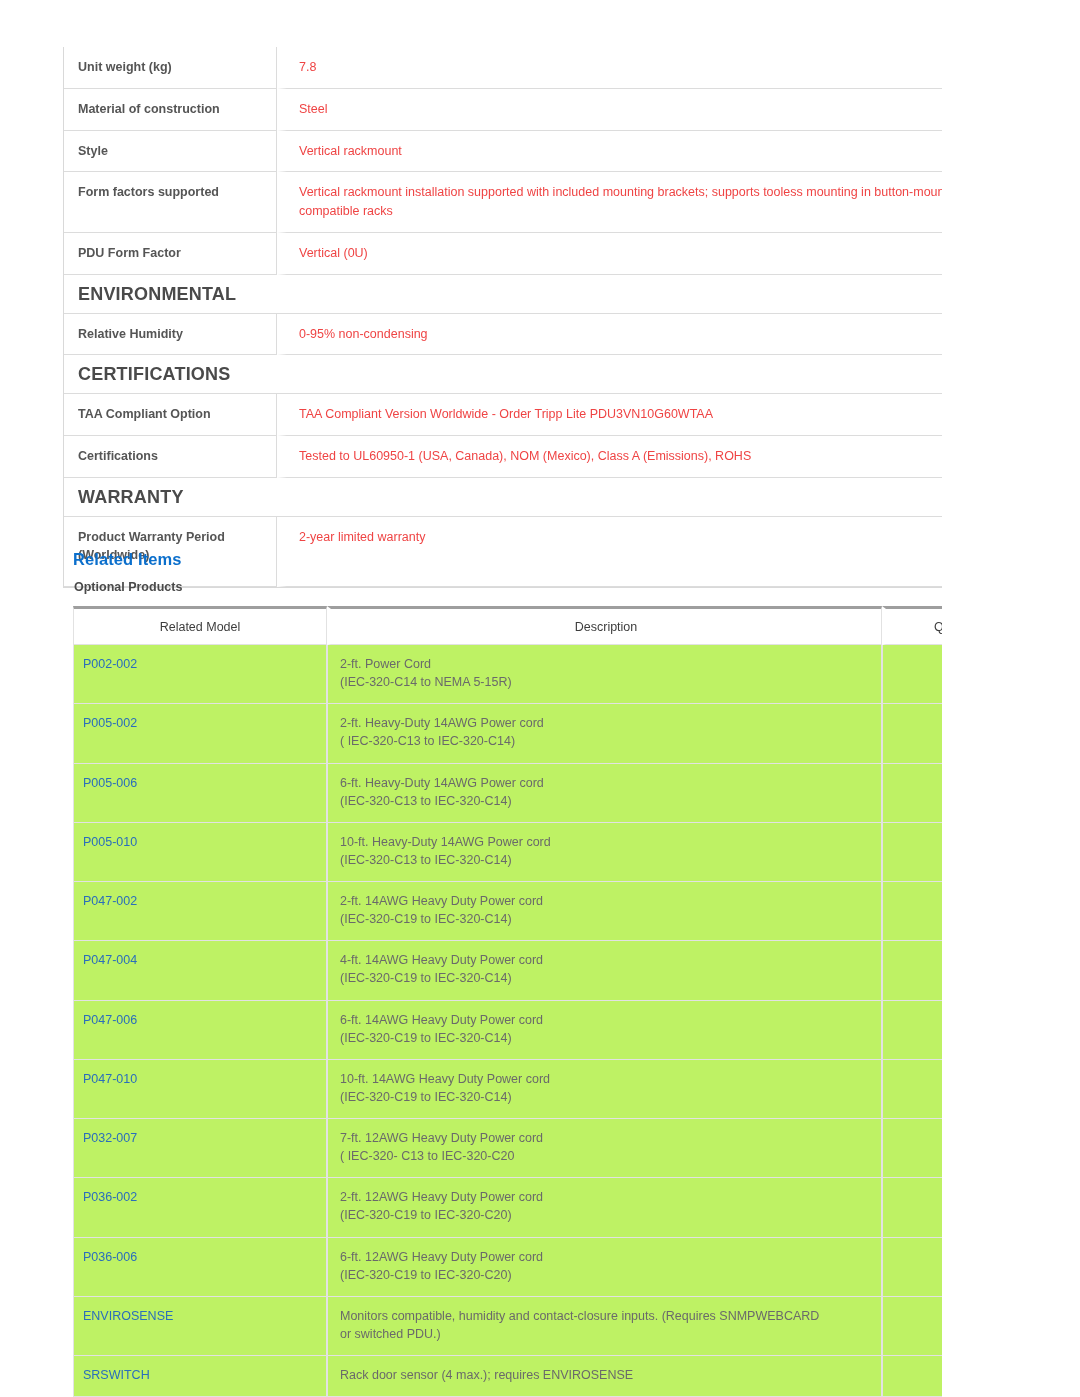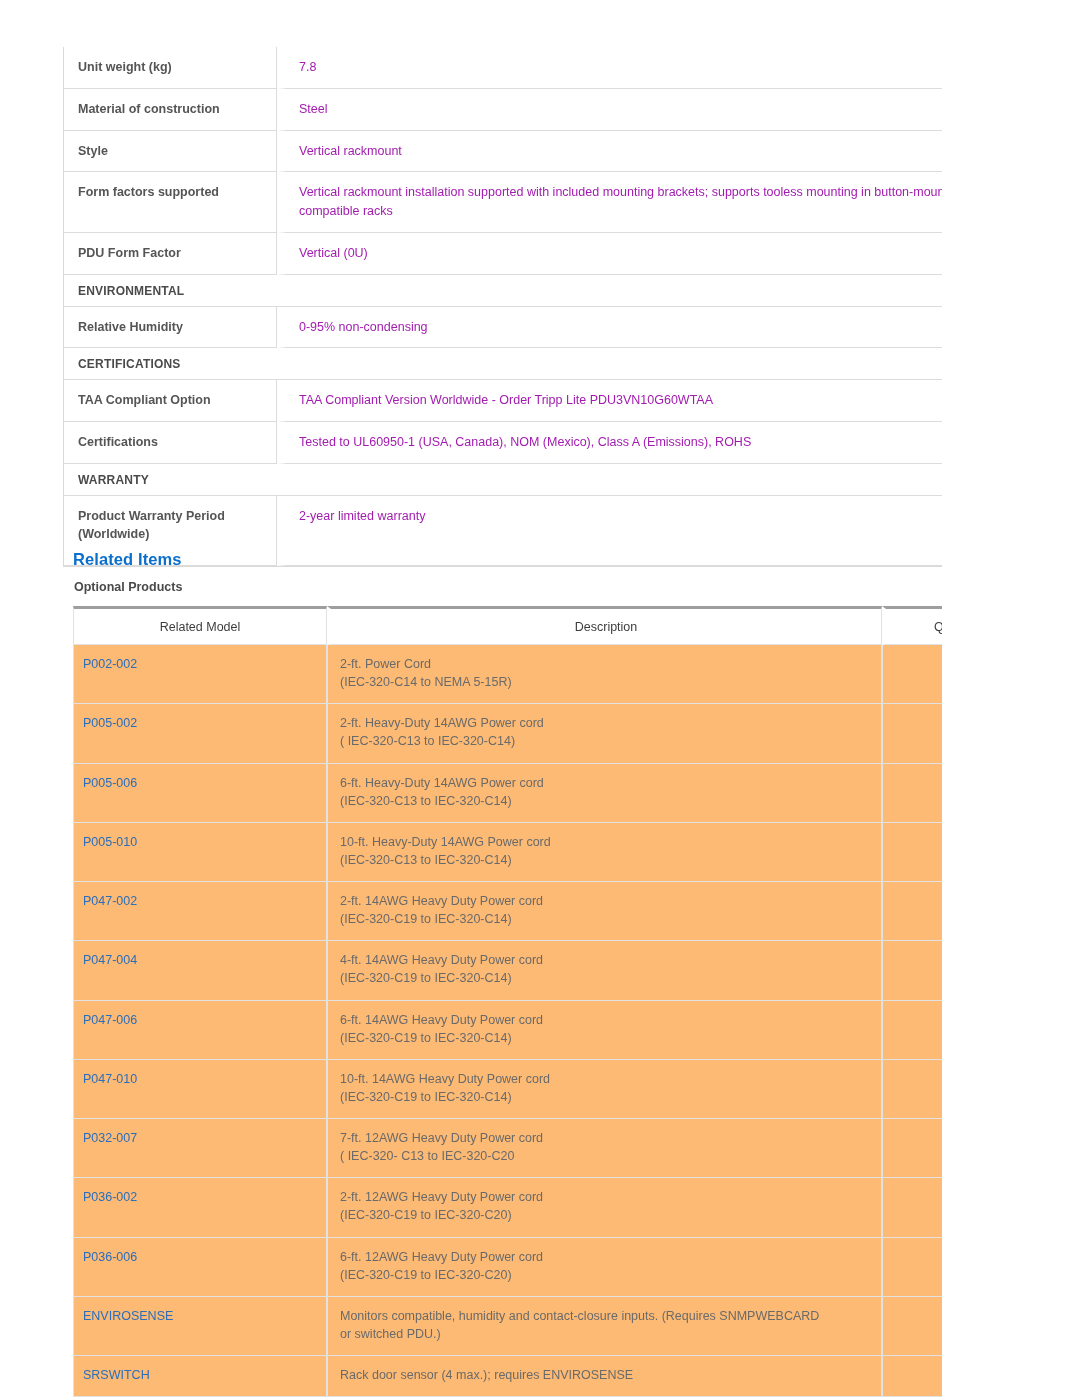--- a/index.html
+++ b/index.html
@@ -49,28 +49,28 @@
     color: #555555;
     border-bottom: 1px solid #dcdcdc;
     border-right: 1px solid #dcdcdc;
     line-height: 1.45;
   }
   .spec-table td.v {
     padding: 11px 12px 11px 12px;
     vertical-align: top;
     font-size: 12.5px;
     font-weight: normal;
-    color: #a21caf;
+    color: #ef4444;
     border-bottom: 1px solid #dcdcdc;
     line-height: 1.5;
     border-left: 10px solid #ffffff;
   }
   .spec-table tr.section td {
     padding: 9px 0 8px 14px;
-    font-size: 12px;
+    font-size: 18px;
     font-weight: bold;
     color: #4a4a4a;
     letter-spacing: 0.2px;
     border-bottom: 1px solid #dcdcdc;
     border-right: none;
     border-left: none;
   }
   .spec-table tr.tall td { }
   .spec-table tr.tall2 td { padding-bottom: 22px; }
 
@@ -121,21 +121,21 @@
 
   .rel-table td {
     font-size: 12.5px;
     color: #6a6a6a;
     vertical-align: top;
     padding: 10px 10px 12px 22px;
     border-bottom: 1px solid #e2e2e2;
     border-left: 1px solid #e2e2e2;
     border-right: 1px solid #e2e2e2;
     line-height: 1.45;
-    background: #fdba74;
+    background: #bef264;
   }
   .rel-table td.model { width: 240px; padding-left: 9px; }
   .rel-table td.qty   { width: 106px; text-align: center; color: #6a6a6a; }
   .rel-table td.desc  { padding-left: 12px; }
 
   .rel-table td a.model-link {
     color: #2a6ebb;
     text-decoration: none;
     font-size: 12.5px;
   }

